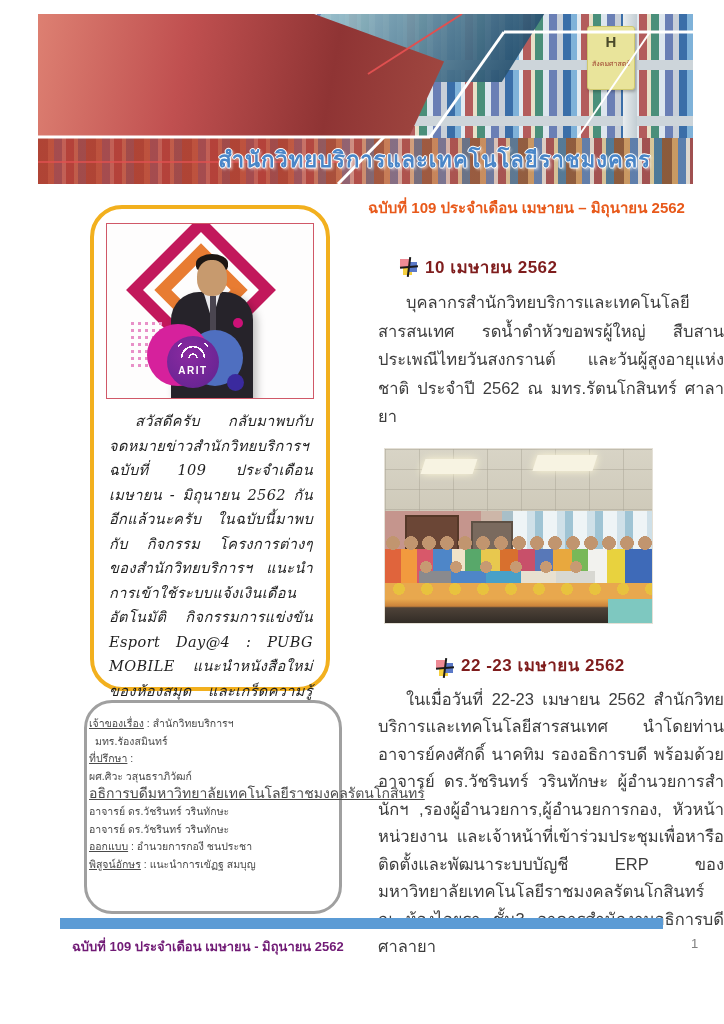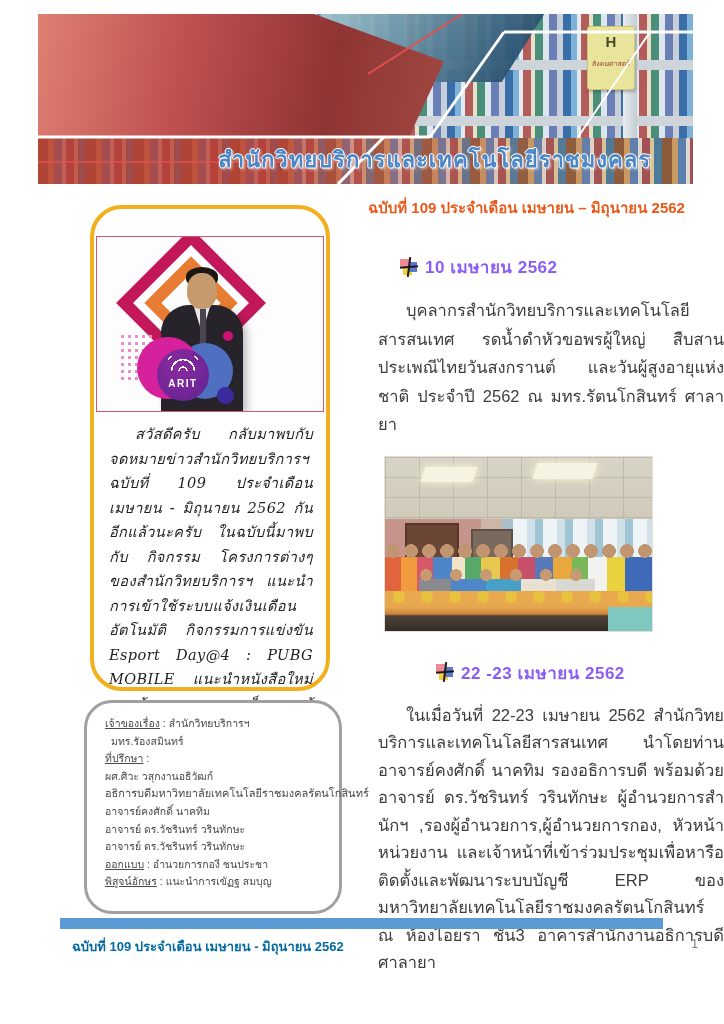--- a/index.html
+++ b/index.html
@@ -34,21 +34,21 @@
   .banner-lines { position:absolute; left:0; top:0; }
   .shelf-sign { position:absolute; right:58px; top:12px; width:48px; height:64px; background:#e9e49b; border:1px solid #cfc86e; border-radius:3px; text-align:center; box-shadow:1px 2px 3px rgba(0,0,0,.25); }
   .shelf-sign .letter { display:block; margin-top:6px; font-size:15px; font-weight:bold; color:#4a4a2a; }
   .shelf-sign .small { display:block; margin-top:8px; font-size:7px; color:#9a3a2a; }
 
   
   .issue-line { position:absolute; left:368px; top:196px; font-size:15px; font-weight:bold; color:#e8591a; }
 
   
   .intro-box { position:absolute; left:90px; top:205px; width:240px; height:486px; border:4px solid #f2b01e; border-radius:32px; background:#fff; }
-  .portrait-frame { position:relative; width:228px; height:176px; margin:27px auto 0; border:1px solid #d05868; background:#fefdfd; overflow:hidden; }
+  .portrait-frame { position:relative; width:208px; height:176px; margin:14px auto 0; border:1px solid #d05868; background:#fefdfd; overflow:hidden; }
   .diamond-outer { position:absolute; left:41px; top:13px; width:106px; height:106px; border:12px solid #c2185b; transform:rotate(45deg); }
   .diamond-inner { position:absolute; left:61px; top:33px; width:66px; height:66px; border:12px solid #e87c32; transform:rotate(45deg); }
   .man-head { position:absolute; left:90px; top:36px; width:30px; height:36px; background:#c79a6e; border-radius:46%; }
   .man-hair { position:absolute; left:89px; top:30px; width:32px; height:18px; background:#1d1713; border-radius:50% 50% 30% 30%; }
   .man-suit { position:absolute; left:64px; top:68px; width:82px; height:108px; background:#26232a; border-radius:28px 28px 0 0; box-shadow:4px 4px 8px rgba(0,0,0,.25); }
   .man-shirt { position:absolute; left:97px; top:70px; width:16px; height:26px; background:#e9e9ec; clip-path:polygon(0 0,100% 0,50% 100%); }
   .man-tie { position:absolute; left:103px; top:72px; width:6px; height:36px; background:#4a4550; }
   .lc-dots { position:absolute; left:22px; top:96px; width:34px; height:48px;
     background-image:radial-gradient(circle 1.6px,#e890c8 95%,transparent); background-size:7px 7px; }
   .lc-blue { position:absolute; left:80px; top:106px; width:56px; height:56px; background:#4f6fc0; border-radius:50%; }
@@ -57,39 +57,39 @@
     background:radial-gradient(circle at 40% 35%,#8a2aa0,#5f2390); display:flex; align-items:flex-end; justify-content:center; }
   .lc-arcs { position:absolute; left:50%; top:7px; transform:translateX(-50%); width:30px; height:15px;
     background:repeating-radial-gradient(circle at 50% 100%, transparent 0 3px, #fff 3px 4.6px, transparent 4.6px 7.6px); }
   .lc-label { color:#fff; font-size:10px; font-weight:bold; letter-spacing:1.5px; margin-bottom:12px; }
   .lc-dot-magenta { position:absolute; left:126px; top:94px; width:10px; height:10px; background:#cc1177; border-radius:50%; }
   .lc-dot-navy { position:absolute; left:120px; top:150px; width:17px; height:17px; background:#3a2a9e; border-radius:50%; }
   .intro-text { margin:10px 13px 0 15px; font-family:"DejaVu Serif", serif; font-style:italic;
     font-size:14.5px; line-height:24.5px; color:#1f1f1f; text-indent:26px; text-align:justify; letter-spacing:.4px; }
 
   
-  .credits-box { position:absolute; left:84px; top:700px; width:258px; height:214px; border:3px solid #a0a0a0; border-radius:28px; background:#fff; padding:12px 8px 0 18px; }
+  .credits-box { position:absolute; left:84px; top:700px; width:258px; height:214px; border:3px solid #a0a0a0; border-radius:28px; background:#fff; padding:12px 8px 0 2px; }
   .credit-line { font-size:10.5px; color:#4a4a4a; line-height:17.6px; white-space:nowrap; }
   .credit-line.indent { padding-left:6px; }
-  .credit-line.small { font-size:11px; }
+  .credit-line.small { font-size:14px;text-decoration:underline; }
   .credit-label { text-decoration:underline; }
 
   
   .right-col { position:absolute; left:378px; top:245px; width:346px; }
-  .date-heading { display:flex; align-items:center; gap:7px; font-size:17px; font-weight:bold; color:#8b5cf6; letter-spacing:.5px; }
+  .date-heading { display:flex; align-items:center; gap:7px; font-size:17px; font-weight:bold; color:#7f1d1d; letter-spacing:.5px; }
   .dh-1 { margin-left:22px; margin-top:8px; }
-  .dh-2 { margin-left:58px; margin-top:28px; }
+  .dh-2 { margin-left:58px; margin-top:28px;align-items:flex-end; }
   .bullet { position:relative; width:18px; height:20px; flex:0 0 18px; }
   .bullet span { position:absolute; display:block; }
   .b-pink   { left:0; top:2px; width:10px; height:9px; background:#ee8a95; }
   .b-yellow { left:3px; top:10px; width:9px; height:8px; background:#f5d040; }
   .b-blue   { left:9px; top:5px; width:8px; height:10px; background:#5b79c8; }
   .b-cross-v { left:8px; top:0; width:2px; height:20px; background:#1a1a1a; transform:rotate(7deg); }
   .b-cross-h { left:0; top:9px; width:18px; height:2px; background:#1a1a1a; transform:rotate(-5deg); }
-  .article-body { margin-top:16px; font-size:16.5px; line-height:28.5px; color:#3d3d3d; text-indent:28px; text-align:justify; }
+  .article-body { margin-top:8px; font-size:16.5px; line-height:28.5px; color:#3d3d3d; text-indent:28px; text-align:justify; }
   .article-body.second { line-height:27.5px; }
 
   
   .group-photo { position:relative; width:267px; height:174px; margin:18px 0 0 7px; overflow:hidden; background:#cfcabb; box-shadow:0 0 0 1px #e4e0d6; }
   .ph-ceiling { position:absolute; left:0; top:0; width:100%; height:62px;
     background:
       repeating-linear-gradient(90deg, rgba(170,165,150,.5) 0 1px, transparent 1px 34px),
       repeating-linear-gradient(180deg, rgba(170,165,150,.5) 0 1px, transparent 1px 20px),
       linear-gradient(#d8d4c6,#cfcaba); }
   .ph-light1 { position:absolute; left:38px; top:10px; width:52px; height:15px; background:#f7f3e2; transform:skewX(-18deg); box-shadow:0 0 8px #fff8d8; }
@@ -112,21 +112,21 @@
     background-size:30px 14px,100% 18px; background-position:0 0,0 10px; background-repeat:repeat-x,no-repeat; }
   .ph-table { position:absolute; left:0; bottom:0; width:100%; height:40px;
     background-image:
       radial-gradient(circle 6px at 12px 6px,#e8c23e 96%,transparent),
       linear-gradient(#e8a84e 0 40%,#c9823a 58%,#4e4238 62%,#322c26 100%);
     background-size:28px 13px,100% 100%; background-position:2px 0,0 0; background-repeat:repeat-x,no-repeat; }
   .ph-floor { position:absolute; right:0; bottom:0; width:44px; height:24px; background:#7ec8c0; }
 
   
   .footer-bar { position:absolute; left:60px; top:918px; width:603px; height:11px; background:#5b9bd5; }
-  .footer-issue { position:absolute; left:72px; top:936px; font-size:13px; font-weight:bold; color:#0369a1; }
+  .footer-issue { position:absolute; left:72px; top:936px; font-size:13px; font-weight:bold; color:#701a75; }
   .footer-page { position:absolute; left:691px; top:936px; font-size:13px; color:#7f7f7f; }
 </style>
 </head>
 <body>
 
 <div class="page">
 
   <div class="banner">
     <div class="banner-photo"></div>
     <div class="shelf-post"></div>
@@ -170,23 +170,22 @@
       <div class="lc-dot-magenta"></div>
       <div class="lc-dot-navy"></div>
     </div>
     <div class="intro-text">สวัสดีครับ กลับมาพบกับจดหมายข่าวสำนักวิทยบริการฯ ฉบับที่ 109 ประจำเดือน เมษายน - มิถุนายน 2562 กันอีกแล้วนะครับ ในฉบับนี้มาพบกับ กิจกรรม โครงการต่างๆ ของสำนักวิทยบริการฯ แนะนำการเข้าใช้ระบบแจ้งเงินเดือนอัตโนมัติ กิจกรรมการแข่งขัน Esport Day@4 : PUBG MOBILE แนะนำหนังสือใหม่ของห้องสมุด และเกร็ดความรู้ทางไอที กันครับ</div>
   </div>
 
   <div class="credits-box">
     <div class="credit-line"><span class="credit-label">เจ้าของเรื่อง</span><span> : </span><span>สำนักวิทยบริการฯ</span></div>
     <div class="credit-line indent"><span>มทร.รัองสมินทร์</span></div>
     <div class="credit-line"><span class="credit-label">ที่ปรึกษา</span><span> :</span></div>
-    <div class="credit-line"><span>ผศ.ศิวะ วสุกงานอธิวัฒก์</span></div>
+    <div class="credit-line"><span>ผศ.ศิวะ วสุนธราภิวัฒก์</span></div>
     <div class="credit-line small"><span>อธิการบดีมหาวิทยาลัยเทคโนโลยีราชมงคลรัตนโกสินทร์</span></div>
-    <div class="credit-line"><span>อาจารย์คงศักดิ์ นาคทิม</span></div>
     <div class="credit-line"><span>อาจารย์ ดร.วัชรินทร์ วรินทักษะ</span></div>
     <div class="credit-line"><span>อาจารย์ ดร.วัชรินทร์ วรินทักษะ</span></div>
     <div class="credit-line"><span class="credit-label">ออกแบบ</span><span> : </span><span>อำนวยการกองี ชนประชา</span></div>
     <div class="credit-line"><span class="credit-label">พิสูจน์อักษร</span><span> : </span><span>แนะนำการเขัฏฐ สมบุญ</span></div>
   </div>
 
   <div class="right-col">
 
     <div class="date-heading dh-1">
       <span class="bullet">

